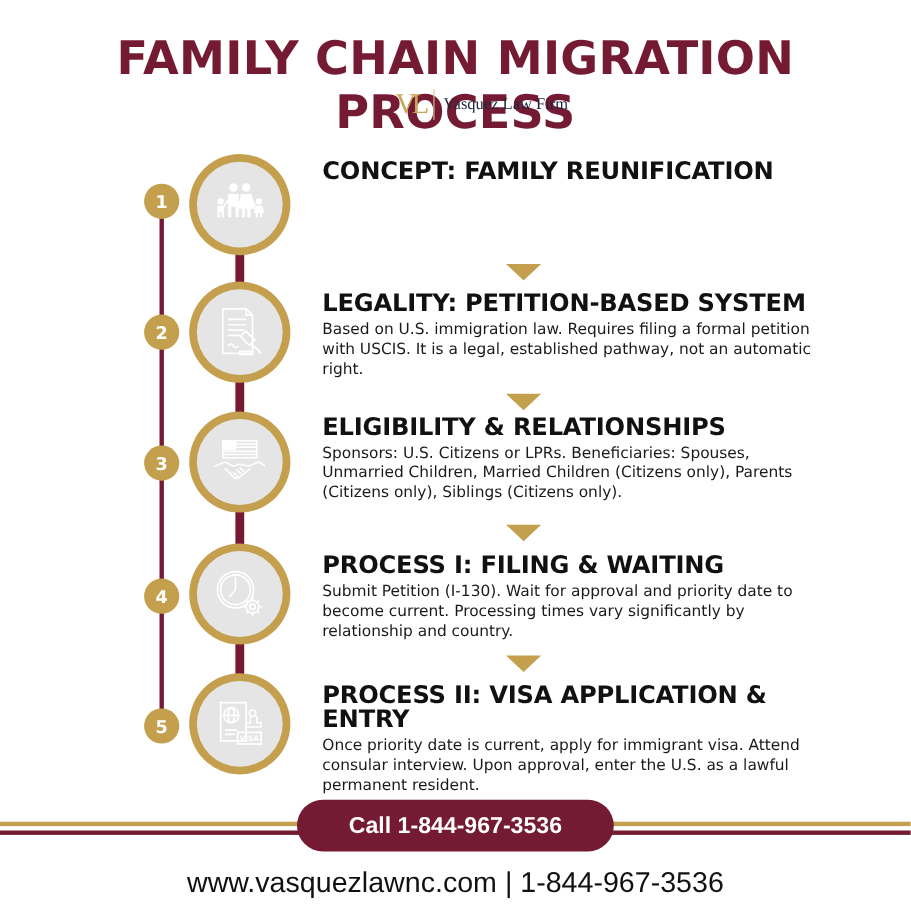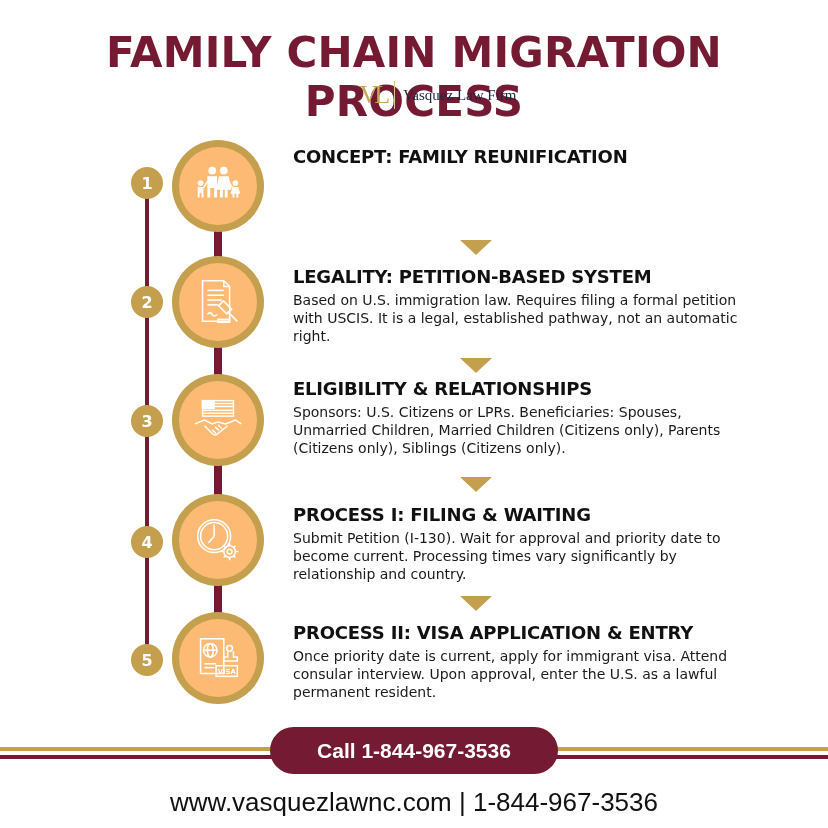--- a/index.html
+++ b/index.html
@@ -32,30 +32,30 @@
   }
 
   .connector {
     position: absolute; left: 214px; width: 8px; background: #741a33;
   }
   .icon-circle {
     position: absolute; left: 172px; width: 92px; height: 92px; border-radius: 50%;
     background: #c4a04e; display: flex; align-items: center; justify-content: center;
   }
   .icon-inner {
-    width: 78px; height: 78px; border-radius: 50%; background: #fdba74;
+    width: 78px; height: 78px; border-radius: 50%; background: #e5e5e5;
     display: flex; align-items: center; justify-content: center;
   }
   .icon-inner svg { width: 58px; height: 58px; }
 
   .step {
     position: absolute; left: 293px; width: 470px;
   }
   .step-title {
-    font-family: "DejaVu Sans", sans-serif; font-weight: bold; font-size: 18px; color: #111;
+    font-family: "DejaVu Sans", sans-serif; font-weight: bold; font-size: 22px; color: #111;
     line-height: 22px; letter-spacing: -0.2px;
   }
   .step-desc {
     font-family: "DejaVu Sans", sans-serif; font-size: 14px; color: #1a1a1a;
     line-height: 18px; margin-top: 3px; width: 445px;
   }
   .arrow {
     position: absolute; left: 460px; width: 0; height: 0;
     border-left: 16px solid transparent; border-right: 16px solid transparent;
     border-top: 15px solid #c4a04e;

